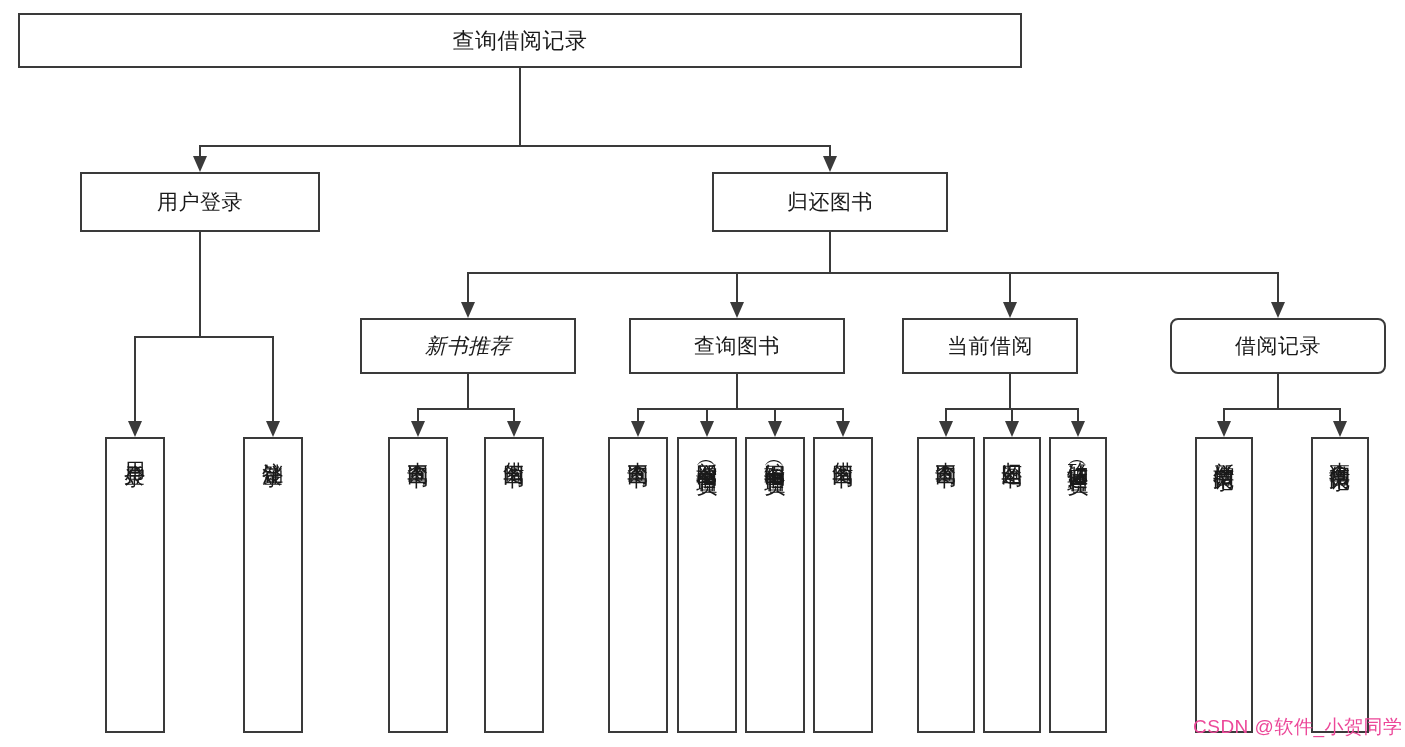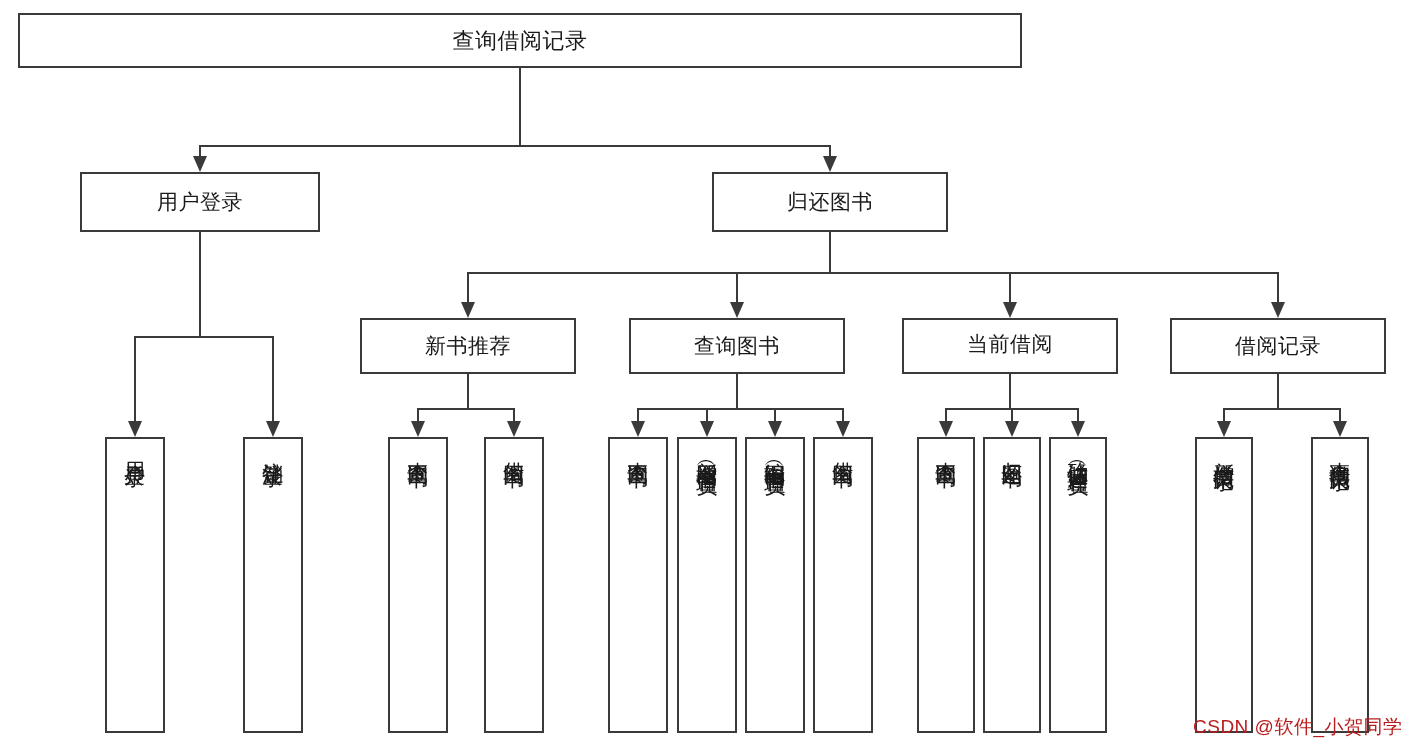--- a/index.html
+++ b/index.html
@@ -65,51 +65,51 @@
     position: absolute;
     width: 0;
     height: 0;
     border-left: 7px solid transparent;
     border-right: 7px solid transparent;
     border-top: 16px solid #3a3a3a;
   }
   .watermark {
     position: absolute;
     font-size: 19px;
-    color: #b91c1c;
+    color: #ec4899;
     white-space: nowrap;
     letter-spacing: 0.5px;
   }
 </style>
 </head>
 <body>
 
 <div id="canvas">
 
   <div class="node horiz root" style="left: 18px; top: 13px; width: 1004px; height: 55px;">
     <span class="label">查询借阅记录</span>
   </div>
 
   <div class="node horiz" style="left: 80px; top: 172px; width: 240px; height: 60px;">
     <span class="label">用户登录</span>
   </div>
   <div class="node horiz" style="left: 712px; top: 172px; width: 236px; height: 60px;">
     <span class="label">归还图书</span>
   </div>
 
-  <div class="node horiz" style="left: 360px; top: 318px; width: 216px; height: 56px;">
+  <div class="node horiz" style="left: 360px; top: 318px; width: 216px; height: 56px; font-style: italic;">
     <span class="label">新书推荐</span>
   </div>
   <div class="node horiz" style="left: 629px; top: 318px; width: 216px; height: 56px;">
     <span class="label">查询图书</span>
   </div>
-  <div class="node horiz" style="left: 902px; top: 318px; width: 216px; height: 56px; font-family: Liberation Mono, monospace;">
+  <div class="node horiz" style="left: 902px; top: 318px; width: 176px; height: 56px;">
     <span class="label">当前借阅</span>
   </div>
-  <div class="node horiz" style="left: 1170px; top: 318px; width: 216px; height: 56px;">
+  <div class="node horiz" style="left: 1170px; top: 318px; width: 216px; height: 56px; border-radius: 8px;">
     <span class="label">借阅记录</span>
   </div>
 
   <div class="node vert" style="left: 105px; top: 437px; width: 60px; height: 296px;">
     <span class="label">用户登录</span>
   </div>
   <div class="node vert" style="left: 243px; top: 437px; width: 60px; height: 296px;">
     <span class="label">注销登录</span>
   </div>
   <div class="node vert" style="left: 388px; top: 437px; width: 60px; height: 296px;">

